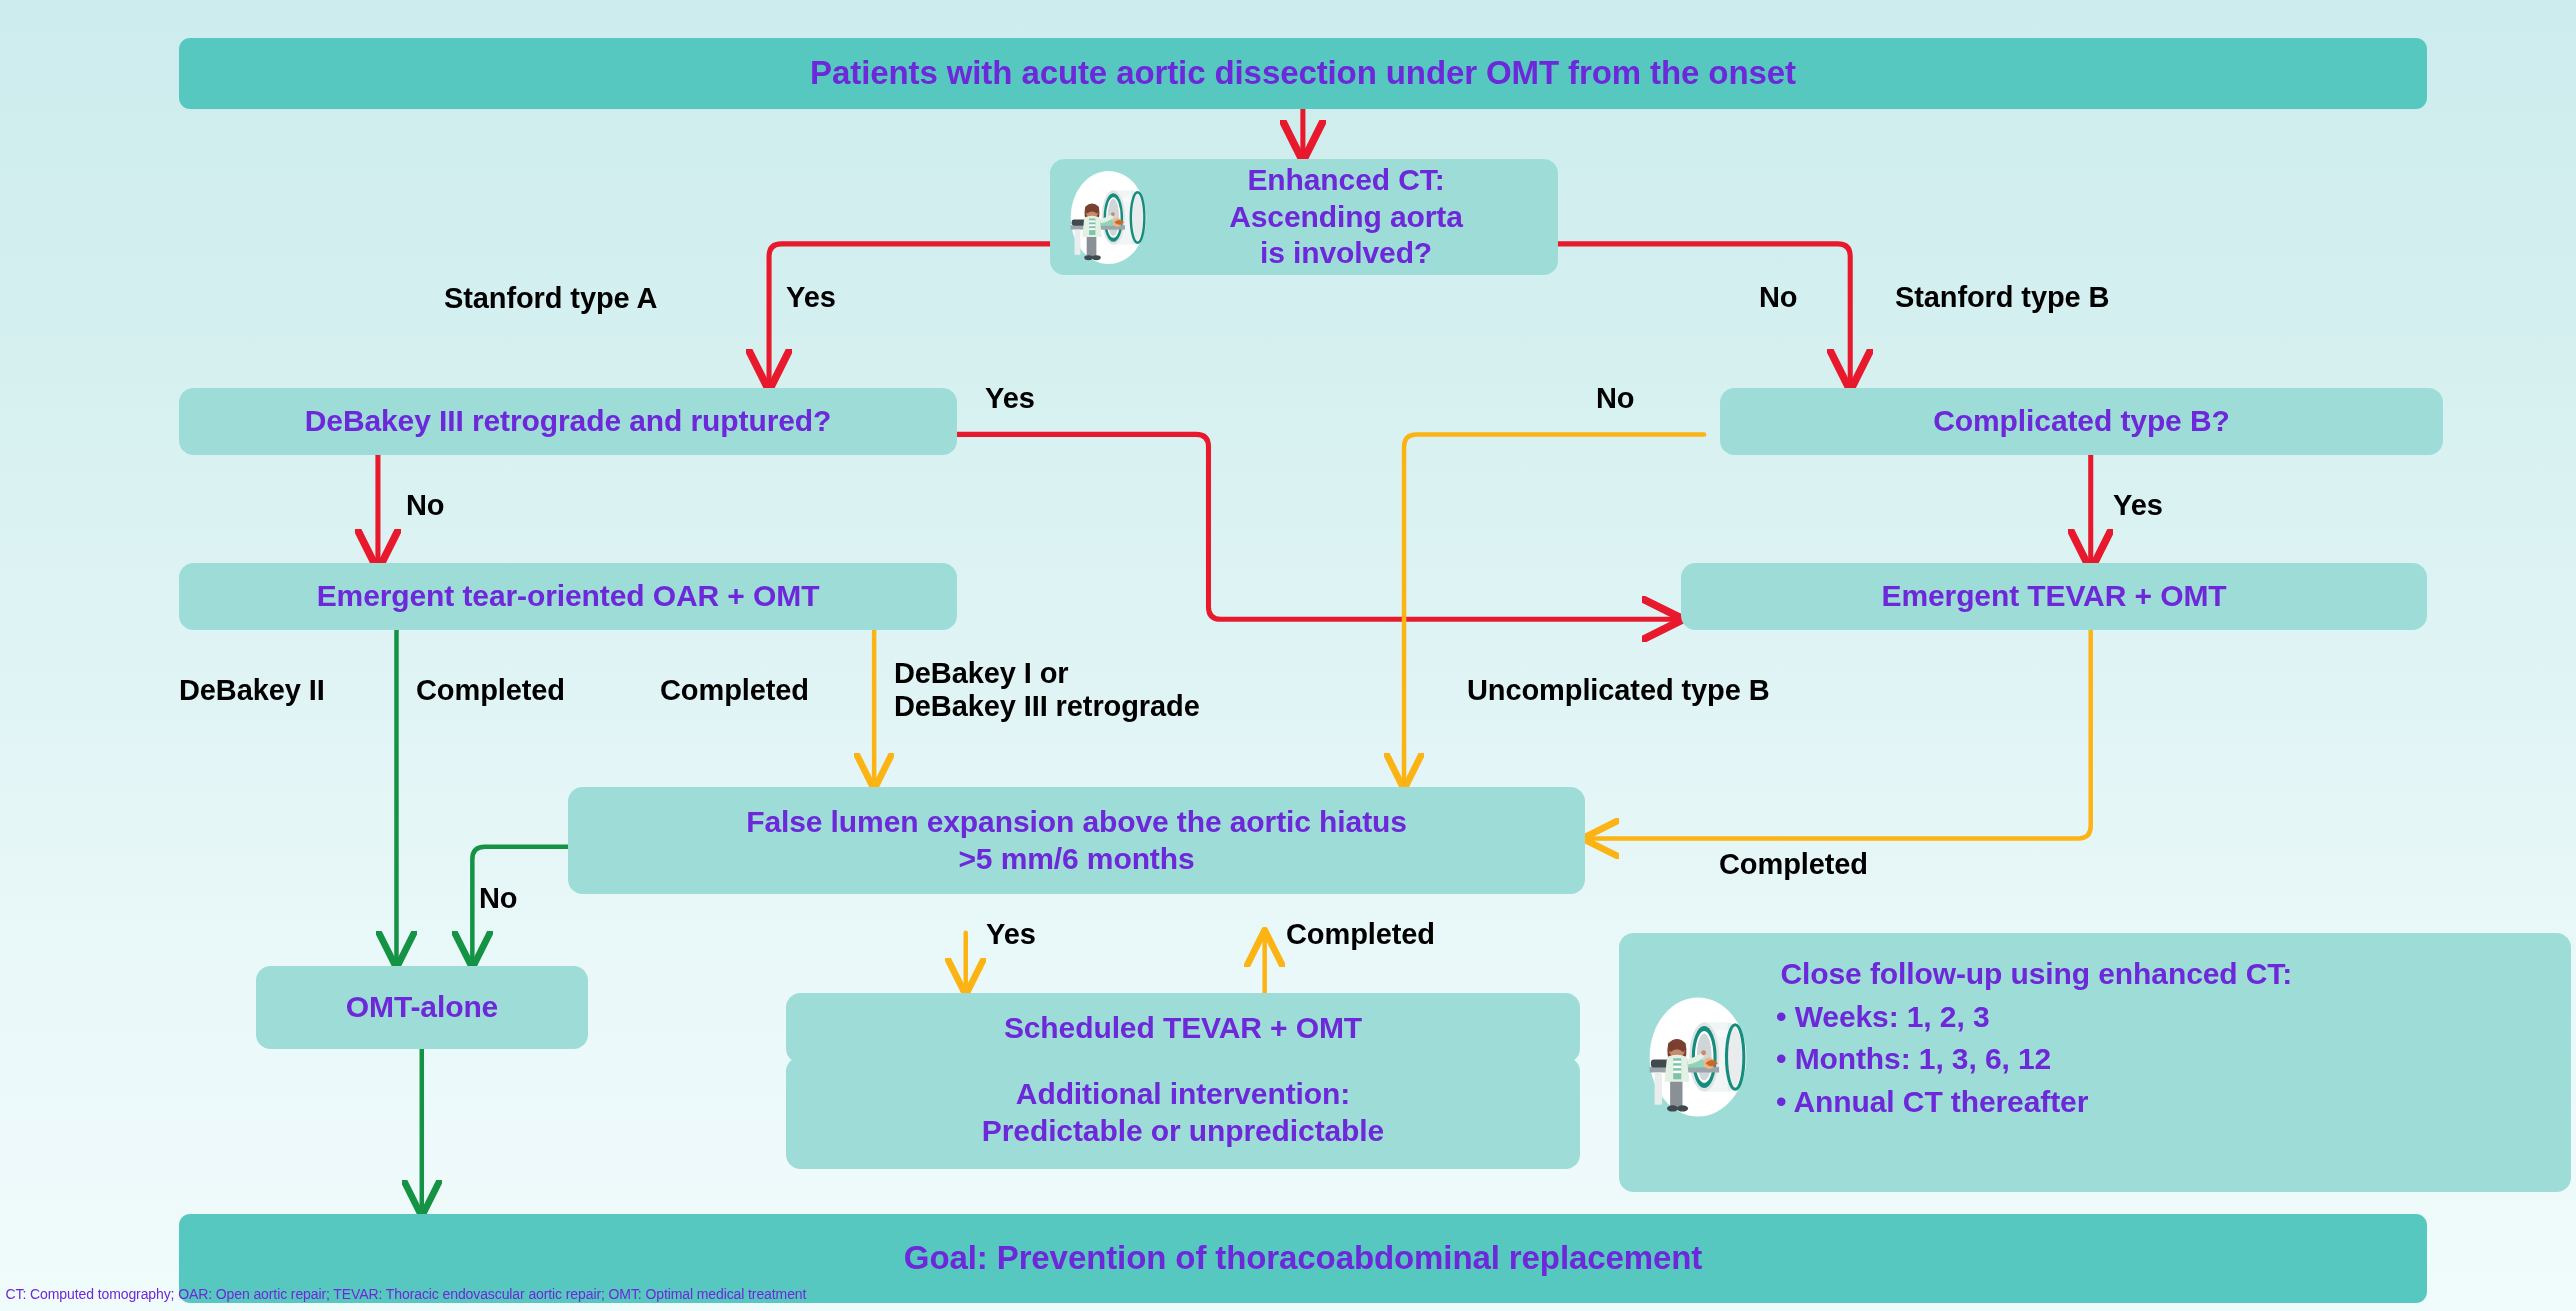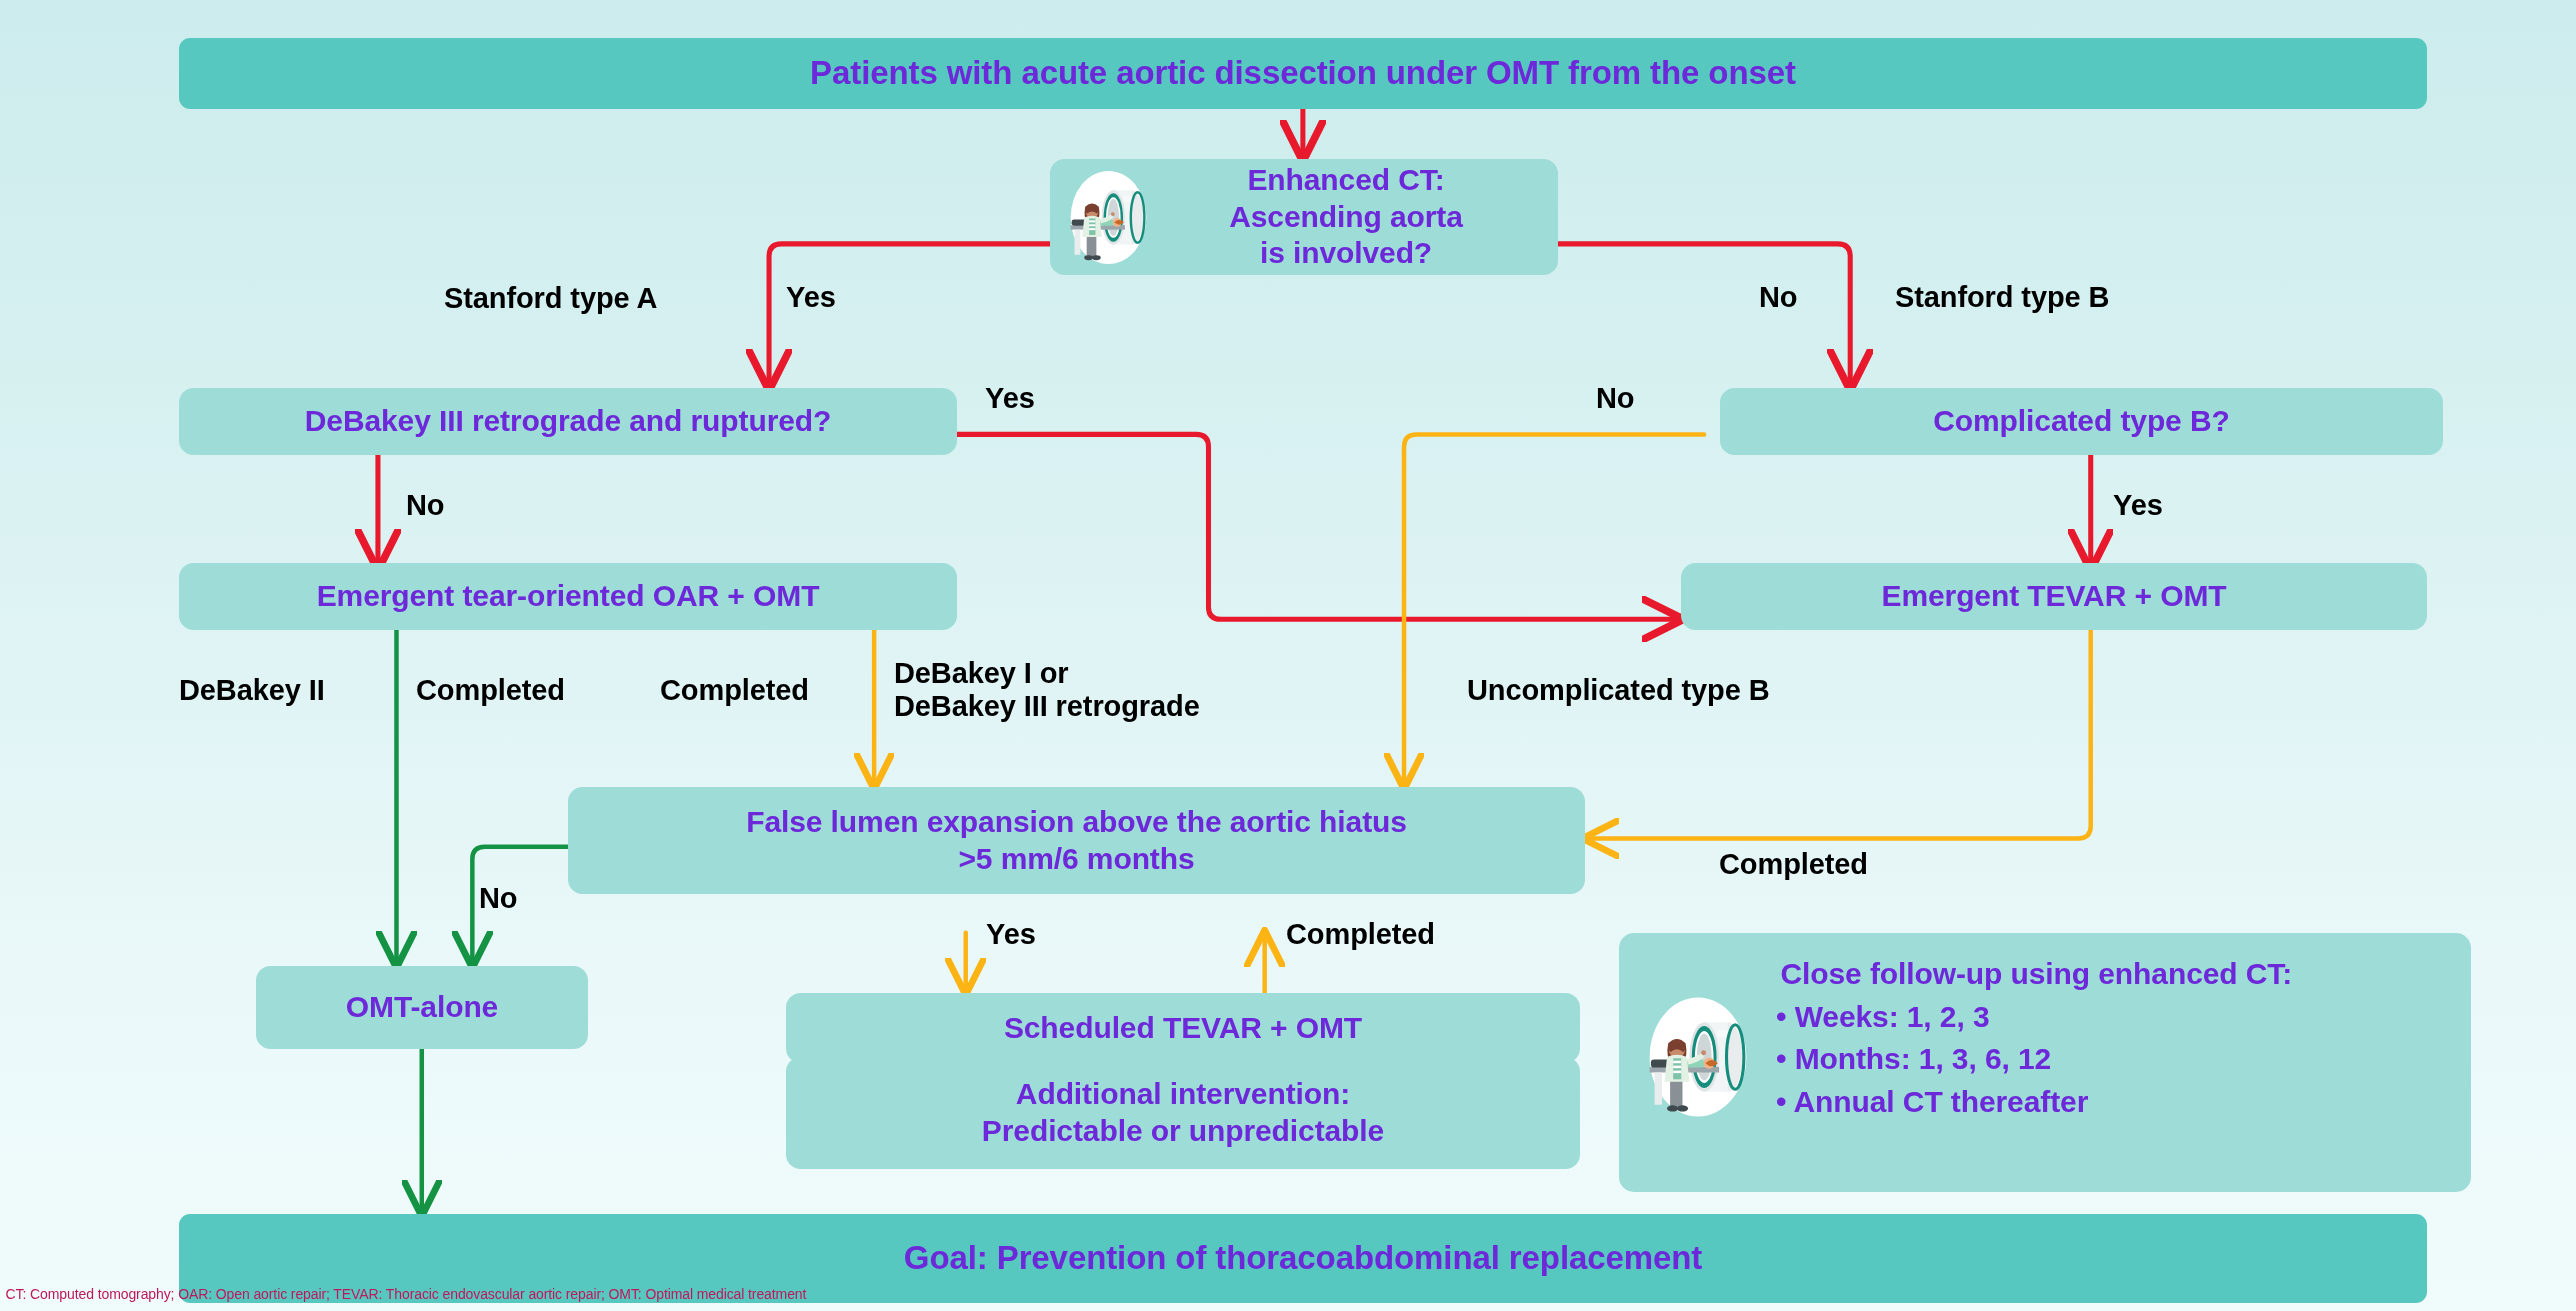--- a/index.html
+++ b/index.html
@@ -21,21 +21,21 @@
   }
   .node.dark{background:#56c8c0;border-radius:11.2px;}
   .node .txt{padding:0 11.2px;white-space:pre-line;}
 
   .edgelabel{
     position:absolute;color:#000;font-weight:bold;white-space:pre-line;
     line-height:1.15;letter-spacing:-0.1px;
   }
 
   .footnote{
-    position:absolute;color:#be185d;font-weight:normal;white-space:nowrap;
+    position:absolute;color:#6d28d9;font-weight:normal;white-space:nowrap;
     font-size:14px;letter-spacing:-0.1px;
   }
 
   
   .ct-ill{position:absolute;}
   .ct-ill svg{display:block;width:100%;height:100%;}
 
   
   #followup-box{
     display:block;text-align:left;
@@ -176,21 +176,21 @@
 
   <div class="node" style="left:786px;top:993px;width:794px;height:70px;font-size:30px;">
     <span class="txt">Scheduled TEVAR + OMT</span>
   </div>
 
   <div class="node" style="left:786px;top:1057px;width:794px;height:112px;font-size:30px;">
     <span class="txt">Additional intervention:
 Predictable or unpredictable</span>
   </div>
 
-  <div class="node" id="followup-box" style="left:1619px;top:933px;width:852px;height:259px;border-radius:15px;">
+  <div class="node" id="followup-box" style="left:1619px;top:933px;width:952px;height:259px;">
     <span class="ct-ill" style="left:17px;top:62px;width:124px;height:124px;">
       <svg viewBox="0 0 200 200">
         <ellipse cx="100" cy="100" rx="78" ry="96" fill="#ffffff"></ellipse>
         <g>
           <ellipse cx="148" cy="100" rx="24" ry="56" fill="#e8eced"></ellipse>
           <rect x="110" y="44" width="38" height="112" fill="#f2f5f6"></rect>
           <ellipse cx="110" cy="100" rx="24" ry="56" fill="#dfe5e6"></ellipse>
           <ellipse cx="110" cy="100" rx="20" ry="50" fill="#168d7c"></ellipse>
           <ellipse cx="110" cy="100" rx="15" ry="42" fill="#ffffff"></ellipse>
           <ellipse cx="110" cy="100" rx="12" ry="38" fill="#cfd6d8"></ellipse>

